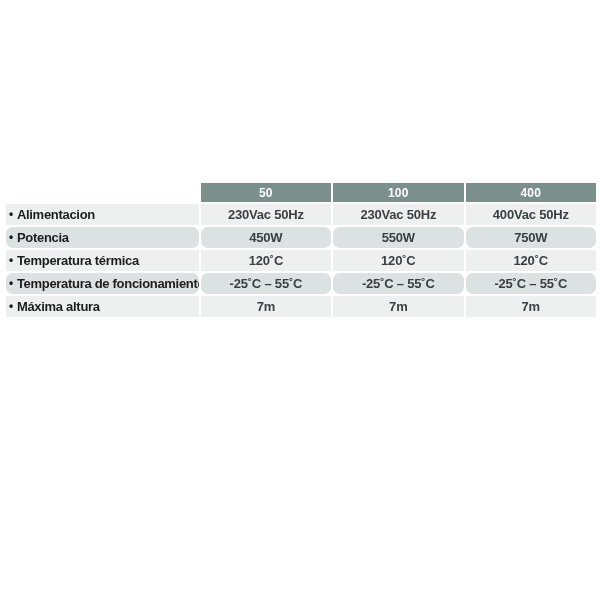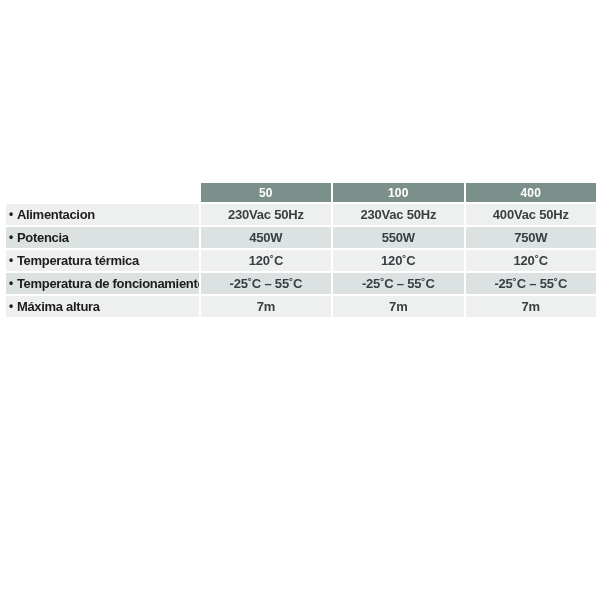--- a/index.html
+++ b/index.html
@@ -41,21 +41,21 @@
     height: 19px;
     padding: 0;
     letter-spacing: 0.2px;
   }
   td.corner {
     background: transparent;
     padding: 0;
     height: 19px;
   }
   tr.r-light td { background: var(--row-light, #eef0f0); }
-  tr.r-dark  td { background: var(--row-dark, #dce1e1); }
+  tr.r-dark  td { background: var(--row-dark, #dce1e1); border-radius: 7px; }
 
   td.label-cell {
     height: 21px;
     padding: 0 2px 0 3px;
     font-size: 13px;
     font-weight: 700;
     color: #1d1d1b;
     letter-spacing: -0.3px;
     white-space: nowrap;
     overflow: hidden;

